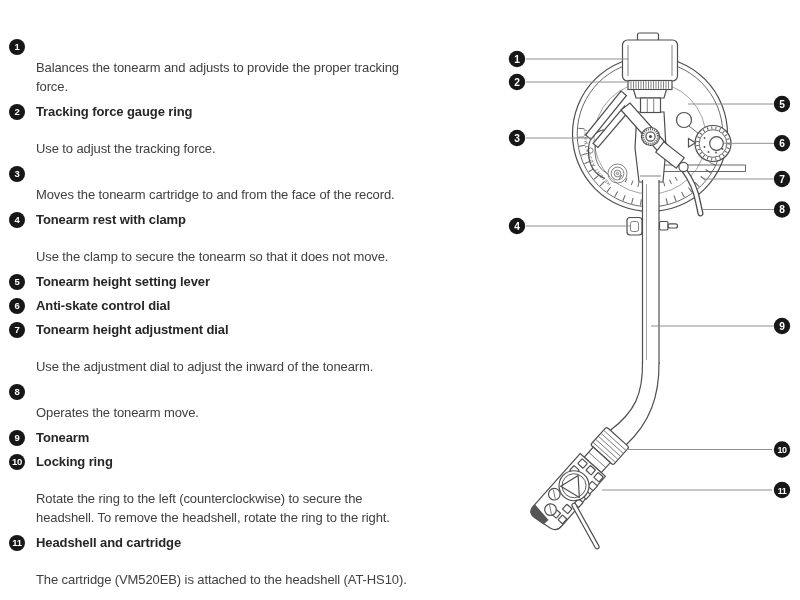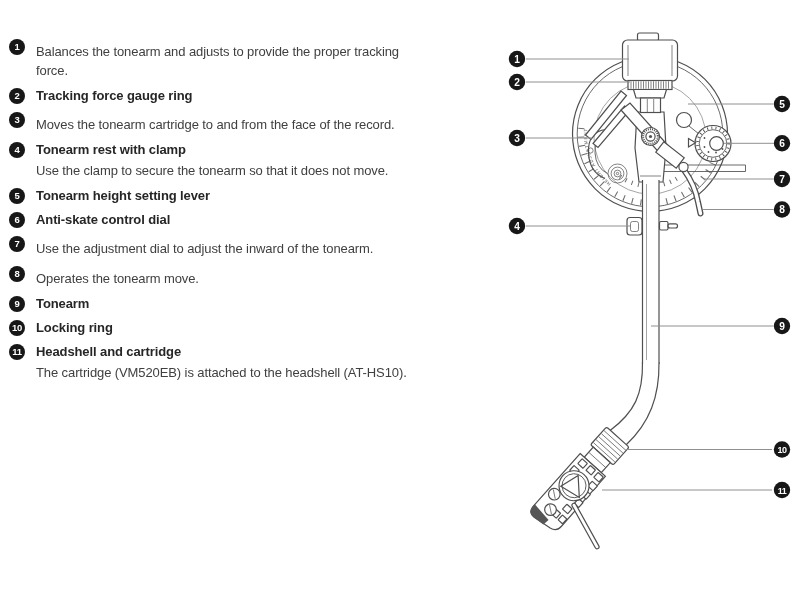--- a/index.html
+++ b/index.html
@@ -14,21 +14,21 @@
     font-family:"Liberation Sans","DejaVu Sans",sans-serif;overflow:hidden;
   }
   
   .parts{position:absolute;left:9px;top:39px;width:455px;font-size:13px;color:var(--body-text);}
   .item{display:flex;gap:11px;margin-bottom:8px;}
   .badge{flex:0 0 16px;width:16px;height:16px;border-radius:50%;background:var(--badge-bg);
          color:var(--badge-text);font-size:9.5px;font-weight:700;text-align:center;
          line-height:16px;letter-spacing:-0.3px;}
   .item-text{flex:1;min-width:0;}
   .item-title{font-weight:700;color:var(--title-text);line-height:16px;letter-spacing:-0.1px;}
-  .item-body{margin-top:3px;line-height:19px;white-space:pre-line;letter-spacing:-0.1px;}
+  .item-body{margin-top:19px;line-height:19px;white-space:pre-line;letter-spacing:-0.1px;}
   
   .diagram{position:absolute;left:0;top:0;width:800px;height:600px;}
   .ln  {stroke:var(--line);stroke-width:1.2;fill:none;}
   .lnw {stroke:var(--line);stroke-width:1.2;fill:#fff;}
   .lnt {stroke:var(--line);stroke-width:.85;fill:none;}
   .thin{stroke:var(--line);stroke-width:.7;fill:none;}
   .lt  {stroke:var(--line-light);stroke-width:.9;fill:none;}
   .leader{stroke:var(--leader);stroke-width:1;}
   .ticks {stroke:var(--tick);stroke-width:6;fill:none;stroke-dasharray:1.1 7.6;}
   .ticks2{stroke:var(--tick);stroke-width:4.5;fill:none;stroke-dasharray:1 5.5;}
@@ -51,20 +51,21 @@
     <span class="badge">1</span>
     <div class="item-text">
       <div class="item-body">Balances the tonearm and adjusts to provide the proper tracking
 force.</div>
     </div>
   </div>
   <div class="item">
     <span class="badge">2</span>
     <div class="item-text">
       <div class="item-title">Tracking force gauge ring</div>
+      <div class="item-body">Use to adjust the tracking force.</div>
     </div>
   </div>
   <div class="item">
     <span class="badge">3</span>
     <div class="item-text">
       <div class="item-body">Moves the tonearm cartridge to and from the face of the record.</div>
     </div>
   </div>
   <div class="item">
     <span class="badge">4</span>
@@ -81,39 +82,42 @@
   </div>
   <div class="item">
     <span class="badge">6</span>
     <div class="item-text">
       <div class="item-title">Anti-skate control dial</div>
     </div>
   </div>
   <div class="item">
     <span class="badge">7</span>
     <div class="item-text">
+      <div class="item-title">Tonearm height adjustment dial</div>
       <div class="item-body">Use the adjustment dial to adjust the inward of the tonearm.</div>
     </div>
   </div>
   <div class="item">
     <span class="badge">8</span>
     <div class="item-text">
       <div class="item-body">Operates the tonearm move.</div>
     </div>
   </div>
   <div class="item">
     <span class="badge">9</span>
     <div class="item-text">
       <div class="item-title">Tonearm</div>
     </div>
   </div>
   <div class="item">
     <span class="badge">10</span>
     <div class="item-text">
       <div class="item-title">Locking ring</div>
+      <div class="item-body">Rotate the ring to the left (counterclockwise) to secure the
+headshell. To remove the headshell, rotate the ring to the right.</div>
     </div>
   </div>
   <div class="item">
     <span class="badge">11</span>
     <div class="item-text">
       <div class="item-title">Headshell and cartridge</div>
       <div class="item-body">The cartridge (VM520EB) is attached to the headshell (AT-HS10).</div>
     </div>
   </div>
 </div>

